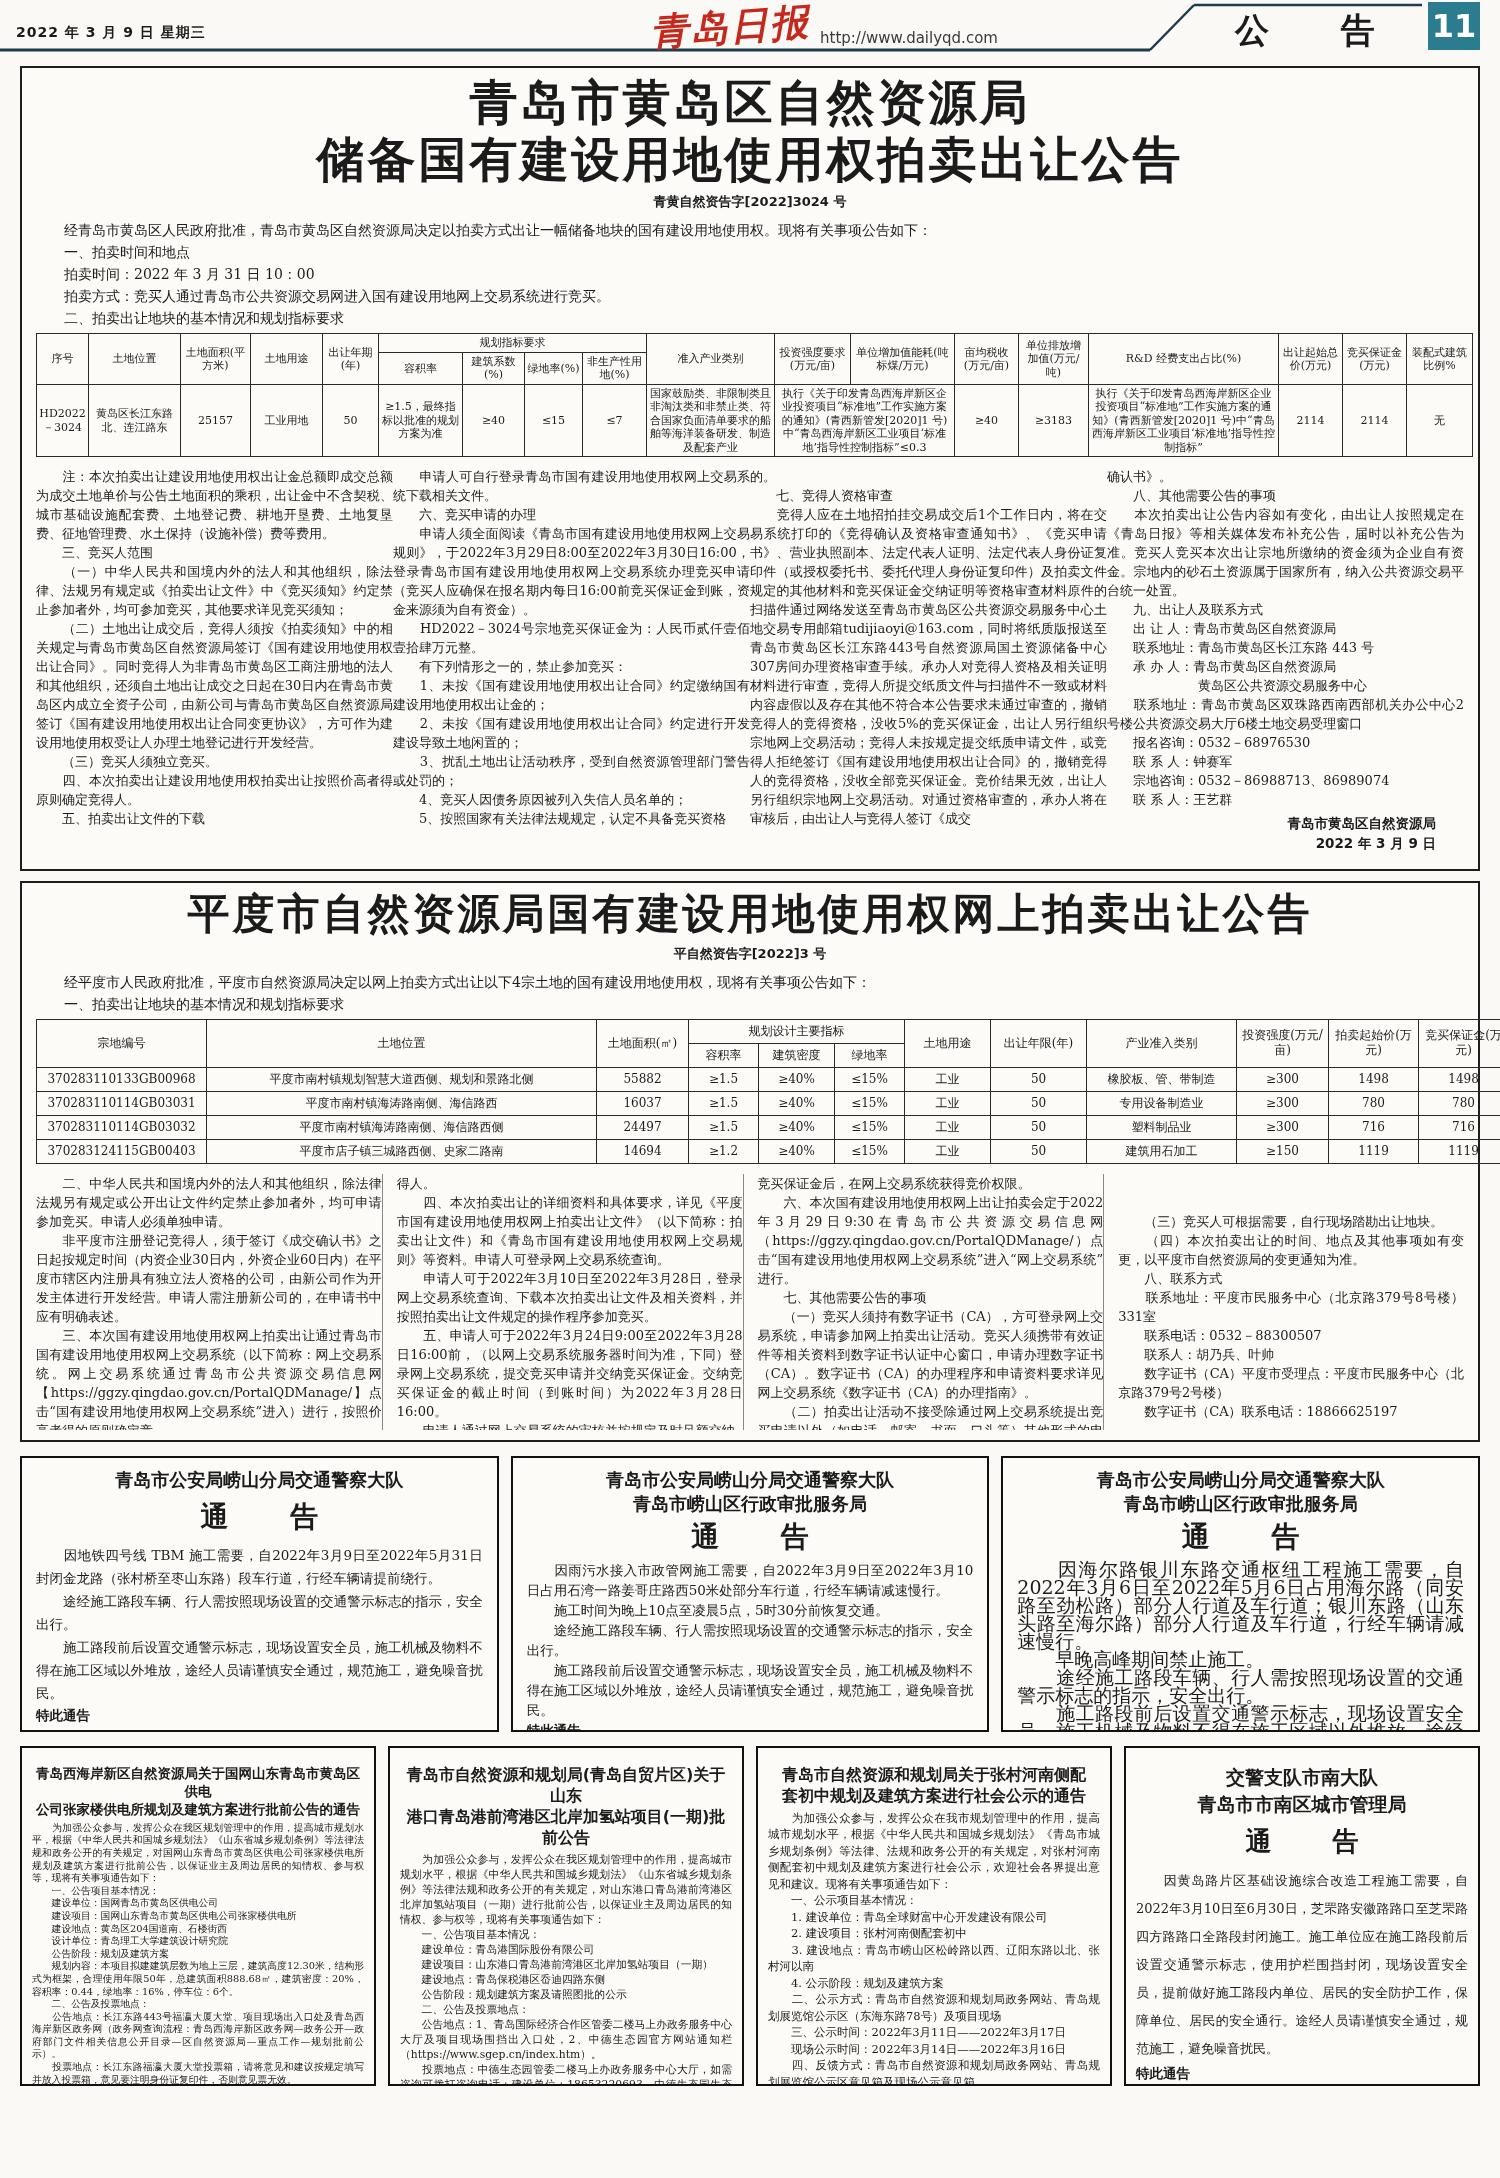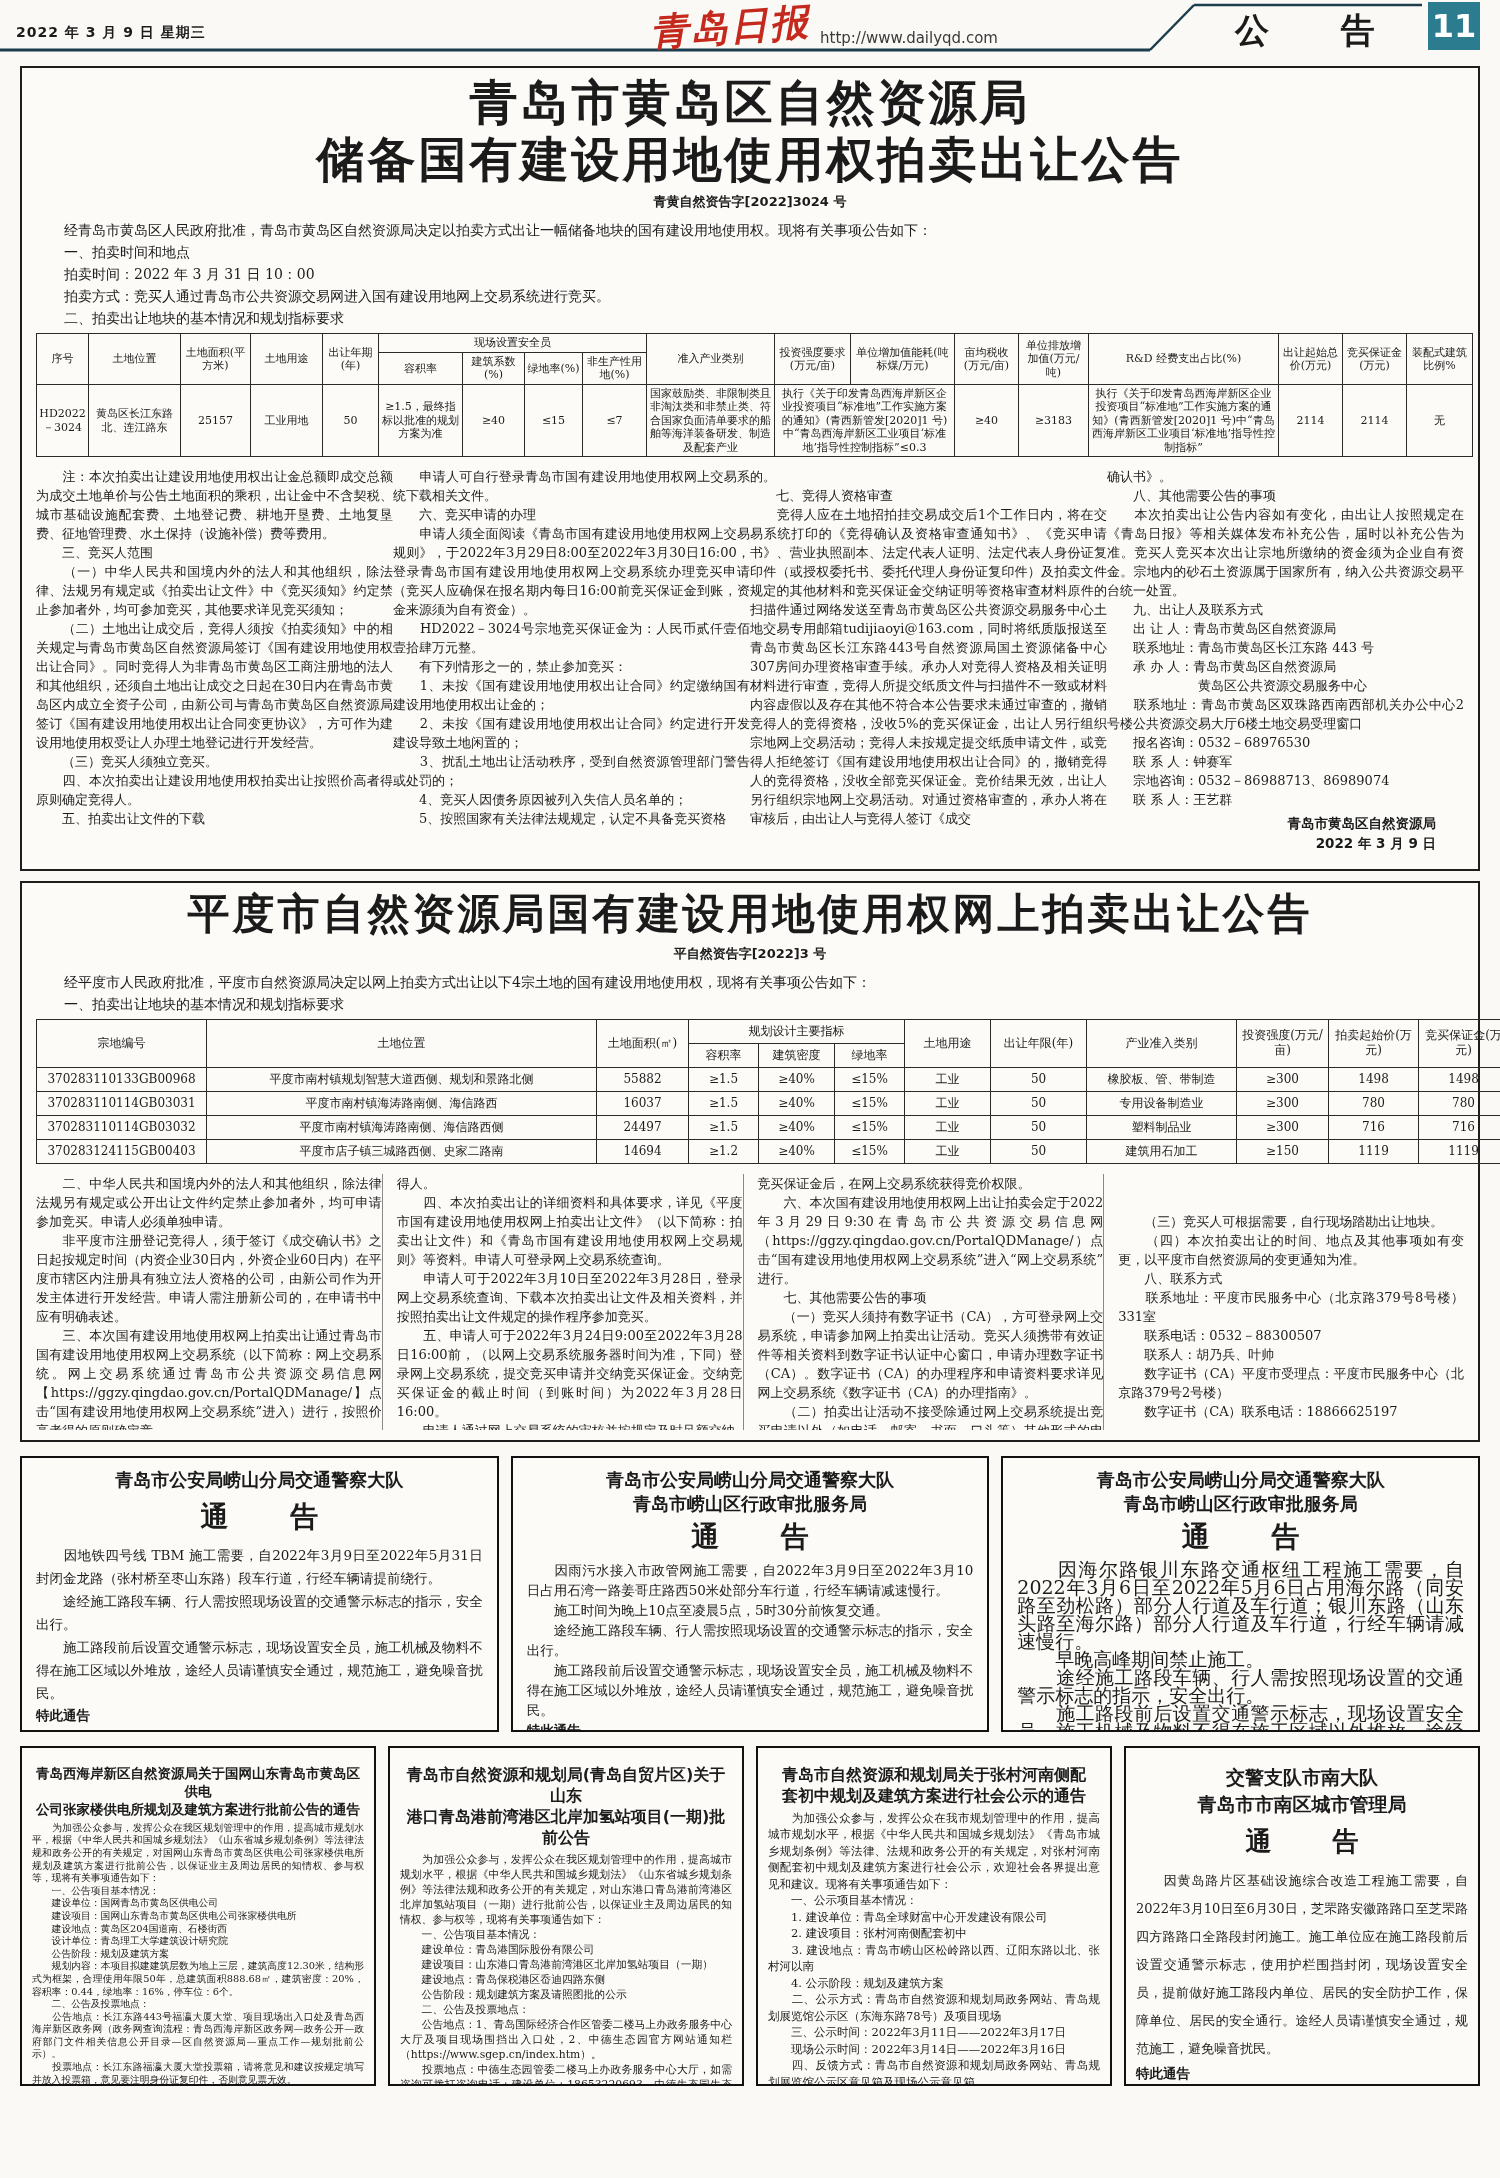--- a/index.html
+++ b/index.html
@@ -114,21 +114,21 @@
         <col style="width:64px">
         <col style="width:66px">
     </colgroup>
     <tbody>
         <tr>
       <th rowspan="2">序号</th>
       <th rowspan="2">土地位置</th>
       <th rowspan="2">土地面积(平方米)</th>
       <th rowspan="2">土地用途</th>
       <th rowspan="2">出让年期(年)</th>
-      <th colspan="4">现场设置安全员</th>
+      <th colspan="4">规划指标要求</th>
       <th rowspan="2">准入产业类别</th>
       <th rowspan="2">投资强度要求(万元/亩)</th>
       <th rowspan="2">单位增加值能耗(吨标煤/万元)</th>
       <th rowspan="2">亩均税收(万元/亩)</th>
       <th rowspan="2">单位排放增加值(万元/吨)</th>
       <th rowspan="2">R&amp;D 经费支出占比(%)</th>
       <th rowspan="2">出让起始总价(万元)</th>
       <th rowspan="2">竞买保证金(万元)</th>
       <th rowspan="2">装配式建筑比例%</th>
     </tr>

